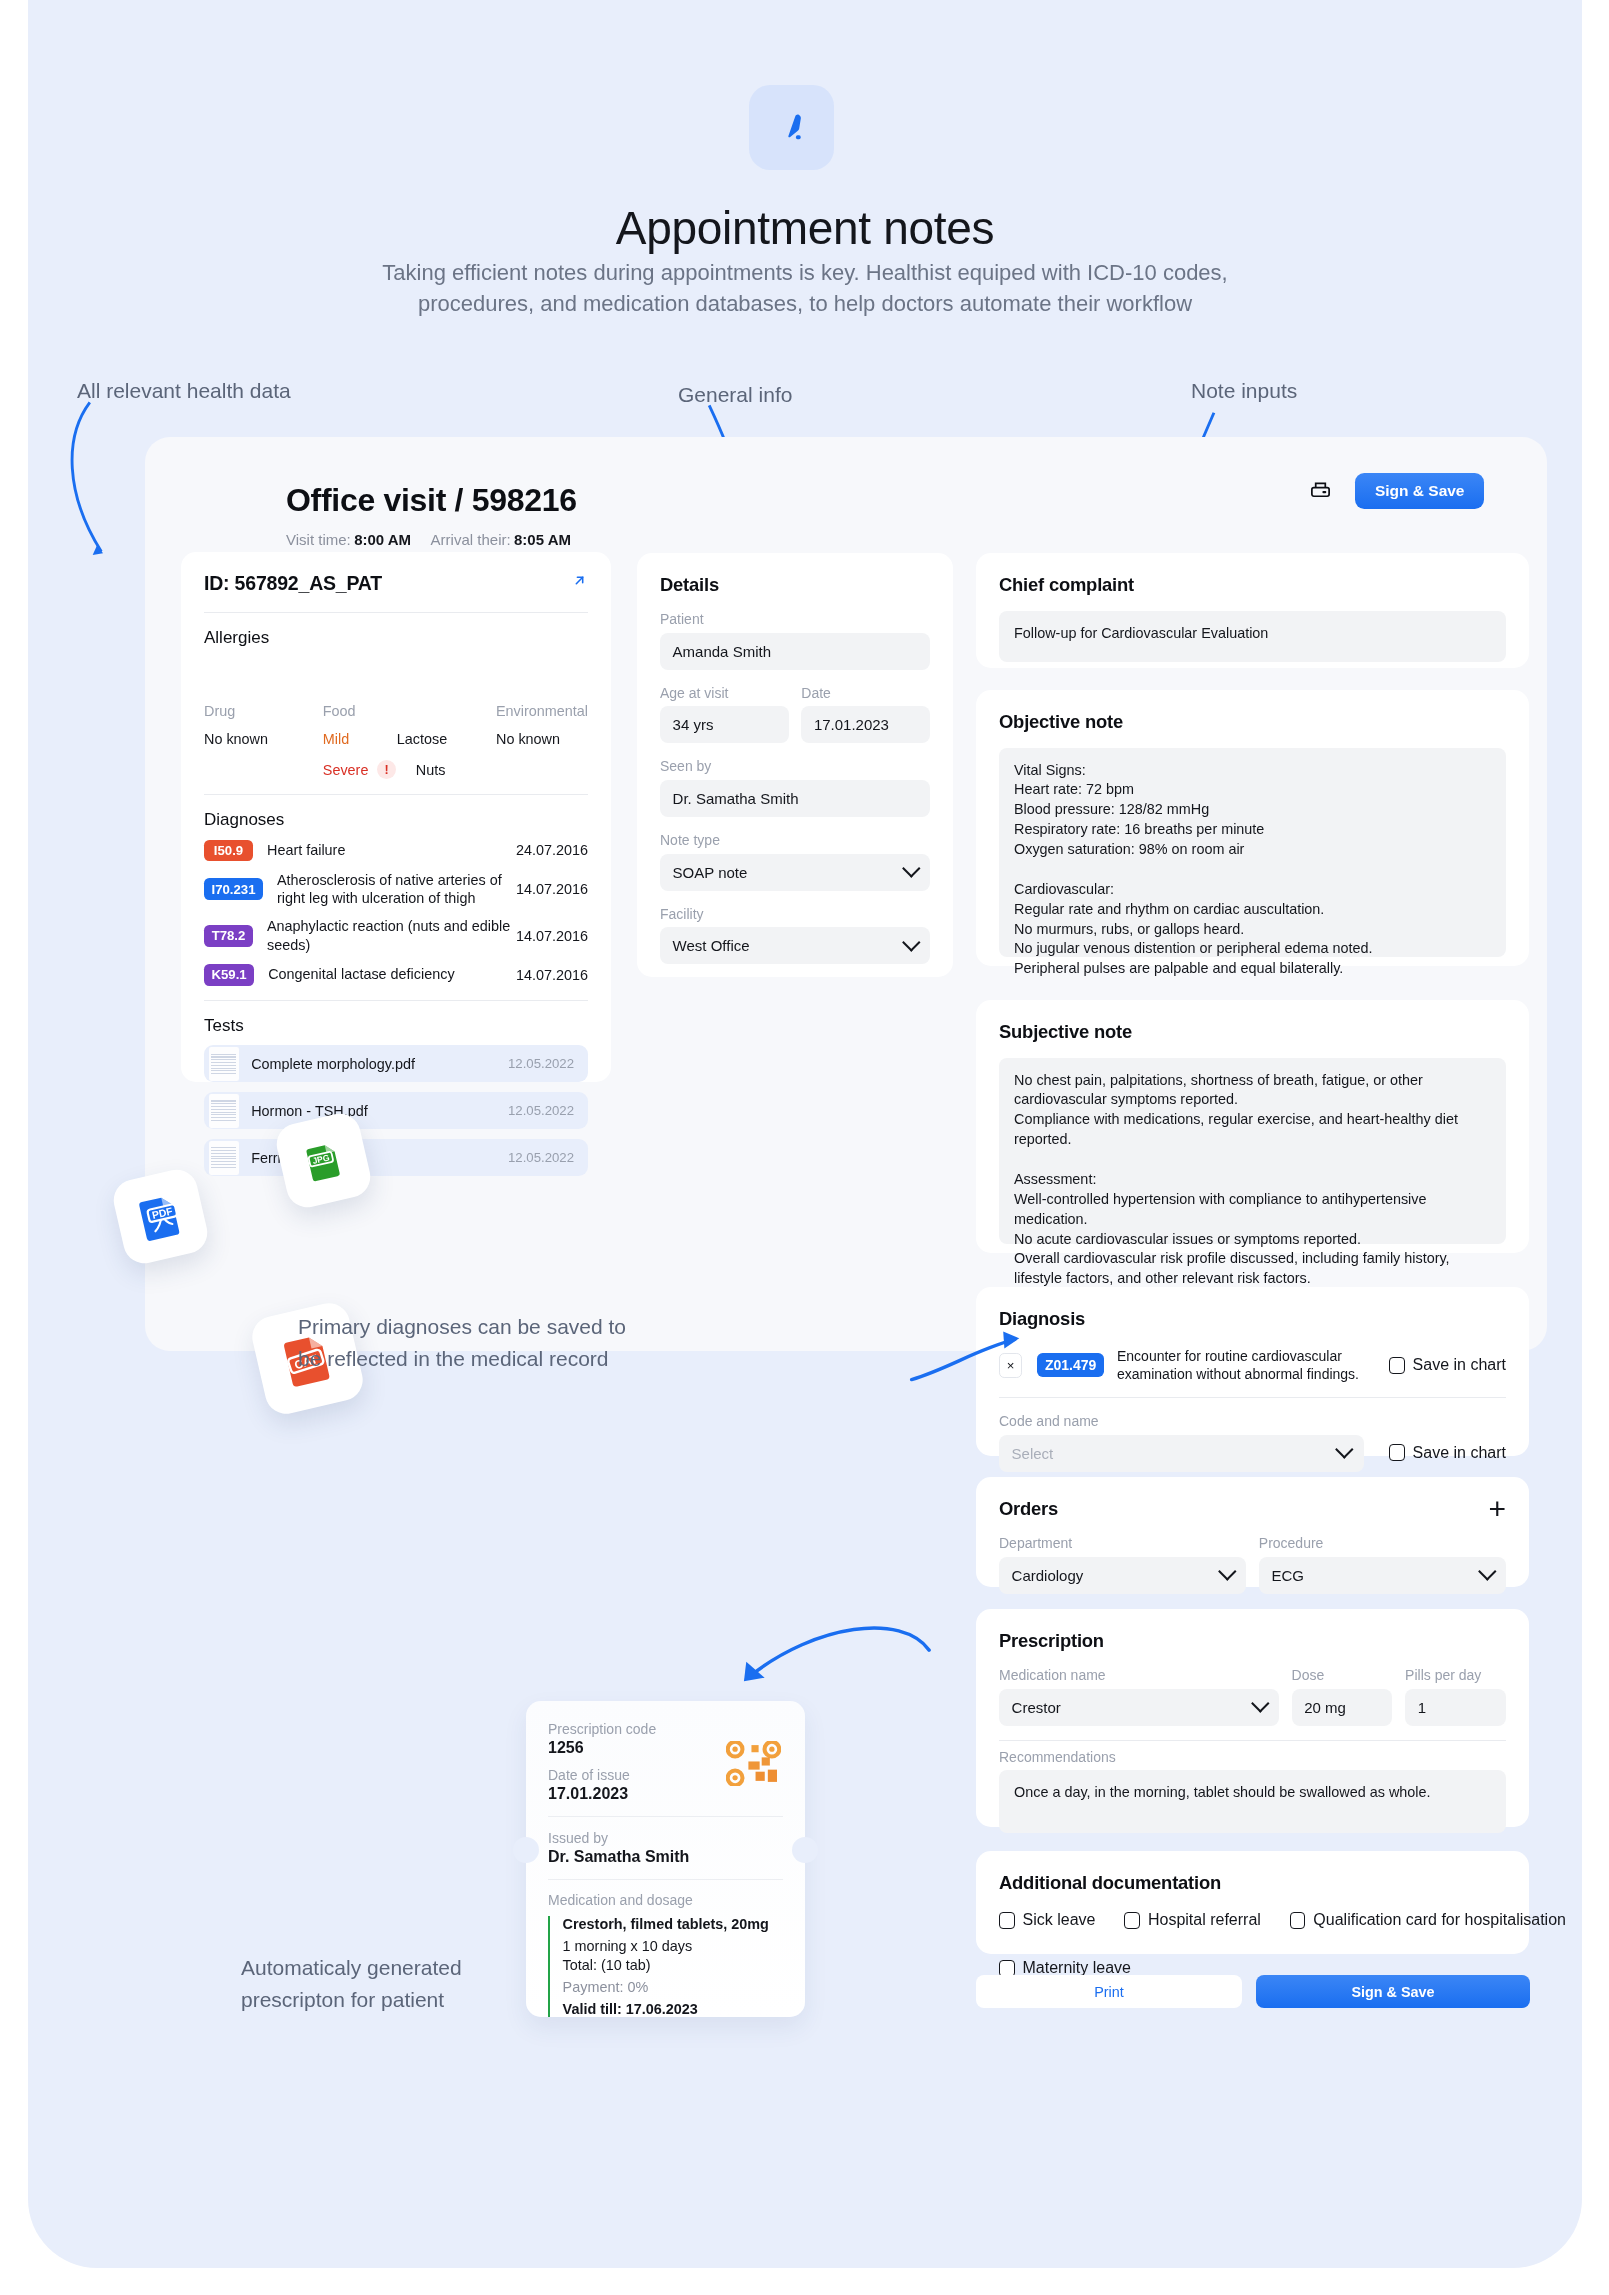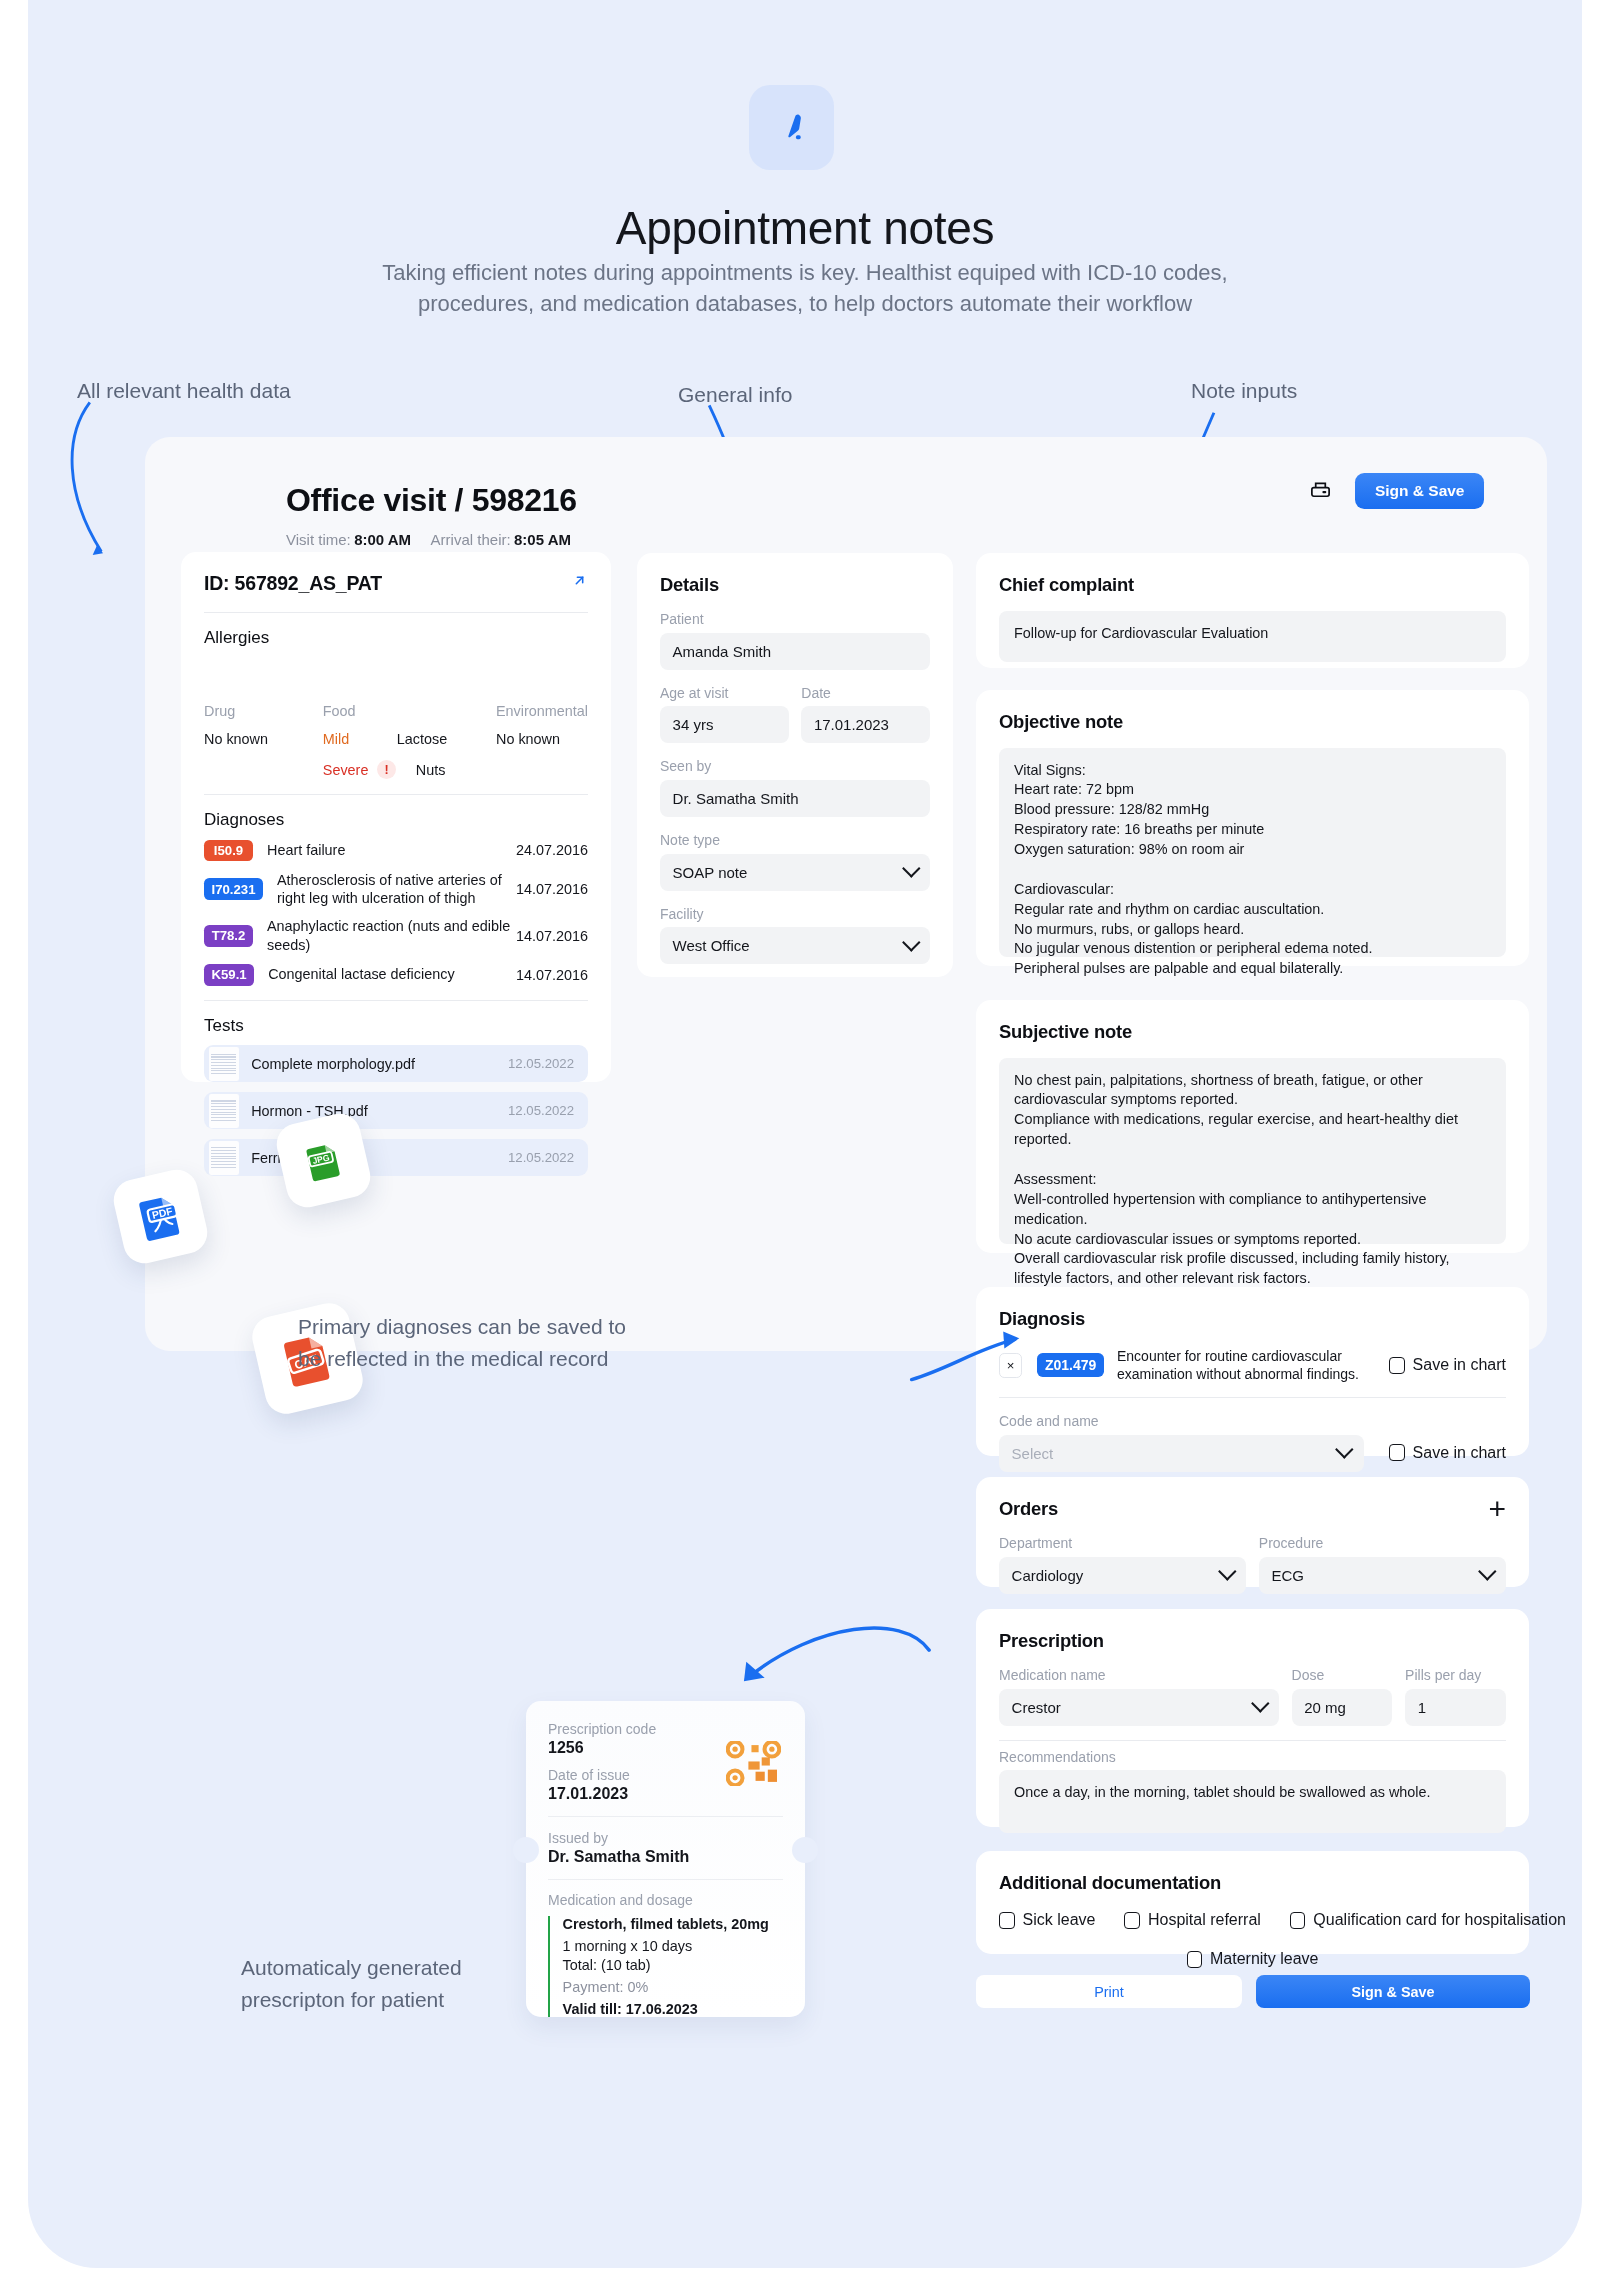--- a/index.html
+++ b/index.html
@@ -505,21 +505,21 @@
       </span>
       <span class="cbx" style="margin-left:0;">
         <span class="cbox"></span>
         <span>Hospital referral</span>
       </span>
       <span class="cbx" style="margin-left:0;">
         <span class="cbox"></span>
         <span>Qualification card for hospitalisation</span>
       </span>
     </div>
-    <div style="display:flex; margin-top:21px;justify-content:center;">
+    <div style="display:flex; margin-top:30px;">
       <span class="cbx" style="margin-left:0;">
         <span class="cbox"></span>
         <span>Maternity leave</span>
       </span>
     </div>
   </div>
 
   <div class="btn-row" style="top:1975px;">
     <button class="btn-ghost">Print</button>
     <button class="btn-blue">Sign &amp; Save</button>

